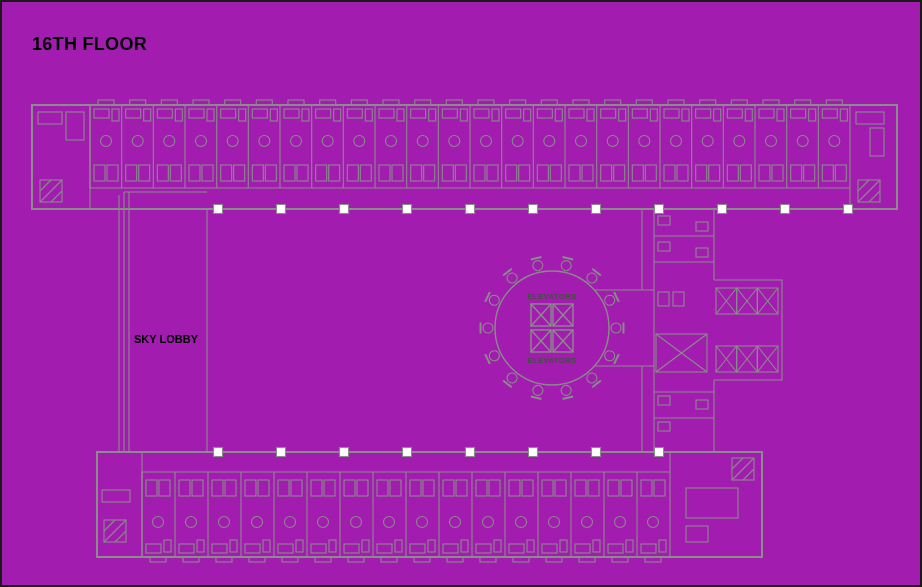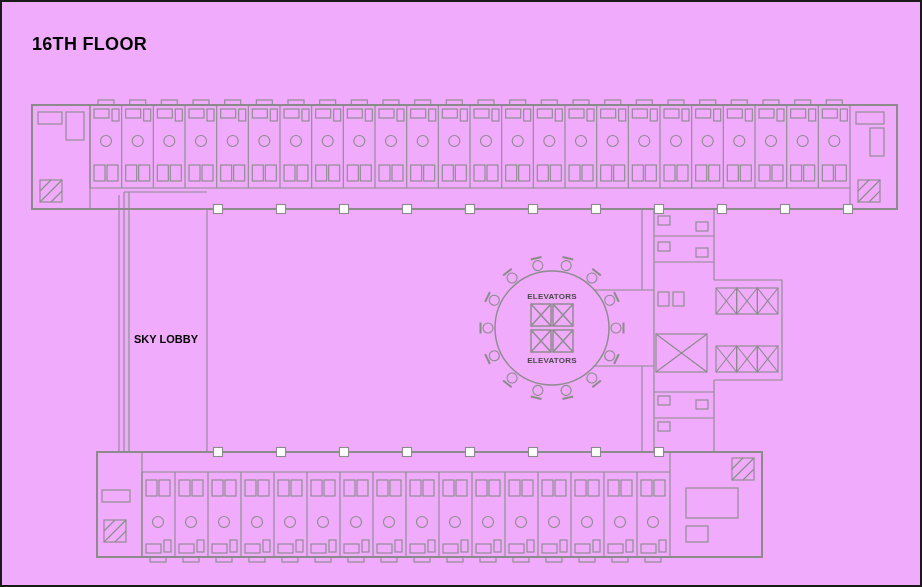--- a/index.html
+++ b/index.html
@@ -1,21 +1,21 @@
 <!DOCTYPE html>
 <html><head>
 <meta charset="utf-8">
 <style>
   html,body{margin:0;padding:0;background:#ffffff;}
   .frame{
     position:relative;
     width:922px;height:587px;
     box-sizing:border-box;
     border:2px solid #1a1a1a;
-    background:#f0abfc;
+    background:#a21caf;
     overflow:hidden;
     font-family:"Liberation Sans",sans-serif;
   }
   svg{display:block;}
   .title{font-family:"Liberation Sans",sans-serif;font-weight:bold;font-size:18px;fill:#000;letter-spacing:.3px;}
   .lbl{font-family:"Liberation Sans",sans-serif;font-weight:bold;font-size:11px;fill:#000;text-anchor:middle;}
   .sm{font-family:"Liberation Sans",sans-serif;font-weight:bold;font-size:8px;fill:#4a4a4a;text-anchor:middle;letter-spacing:.2px;}
 </style>
 </head>
 <body>

